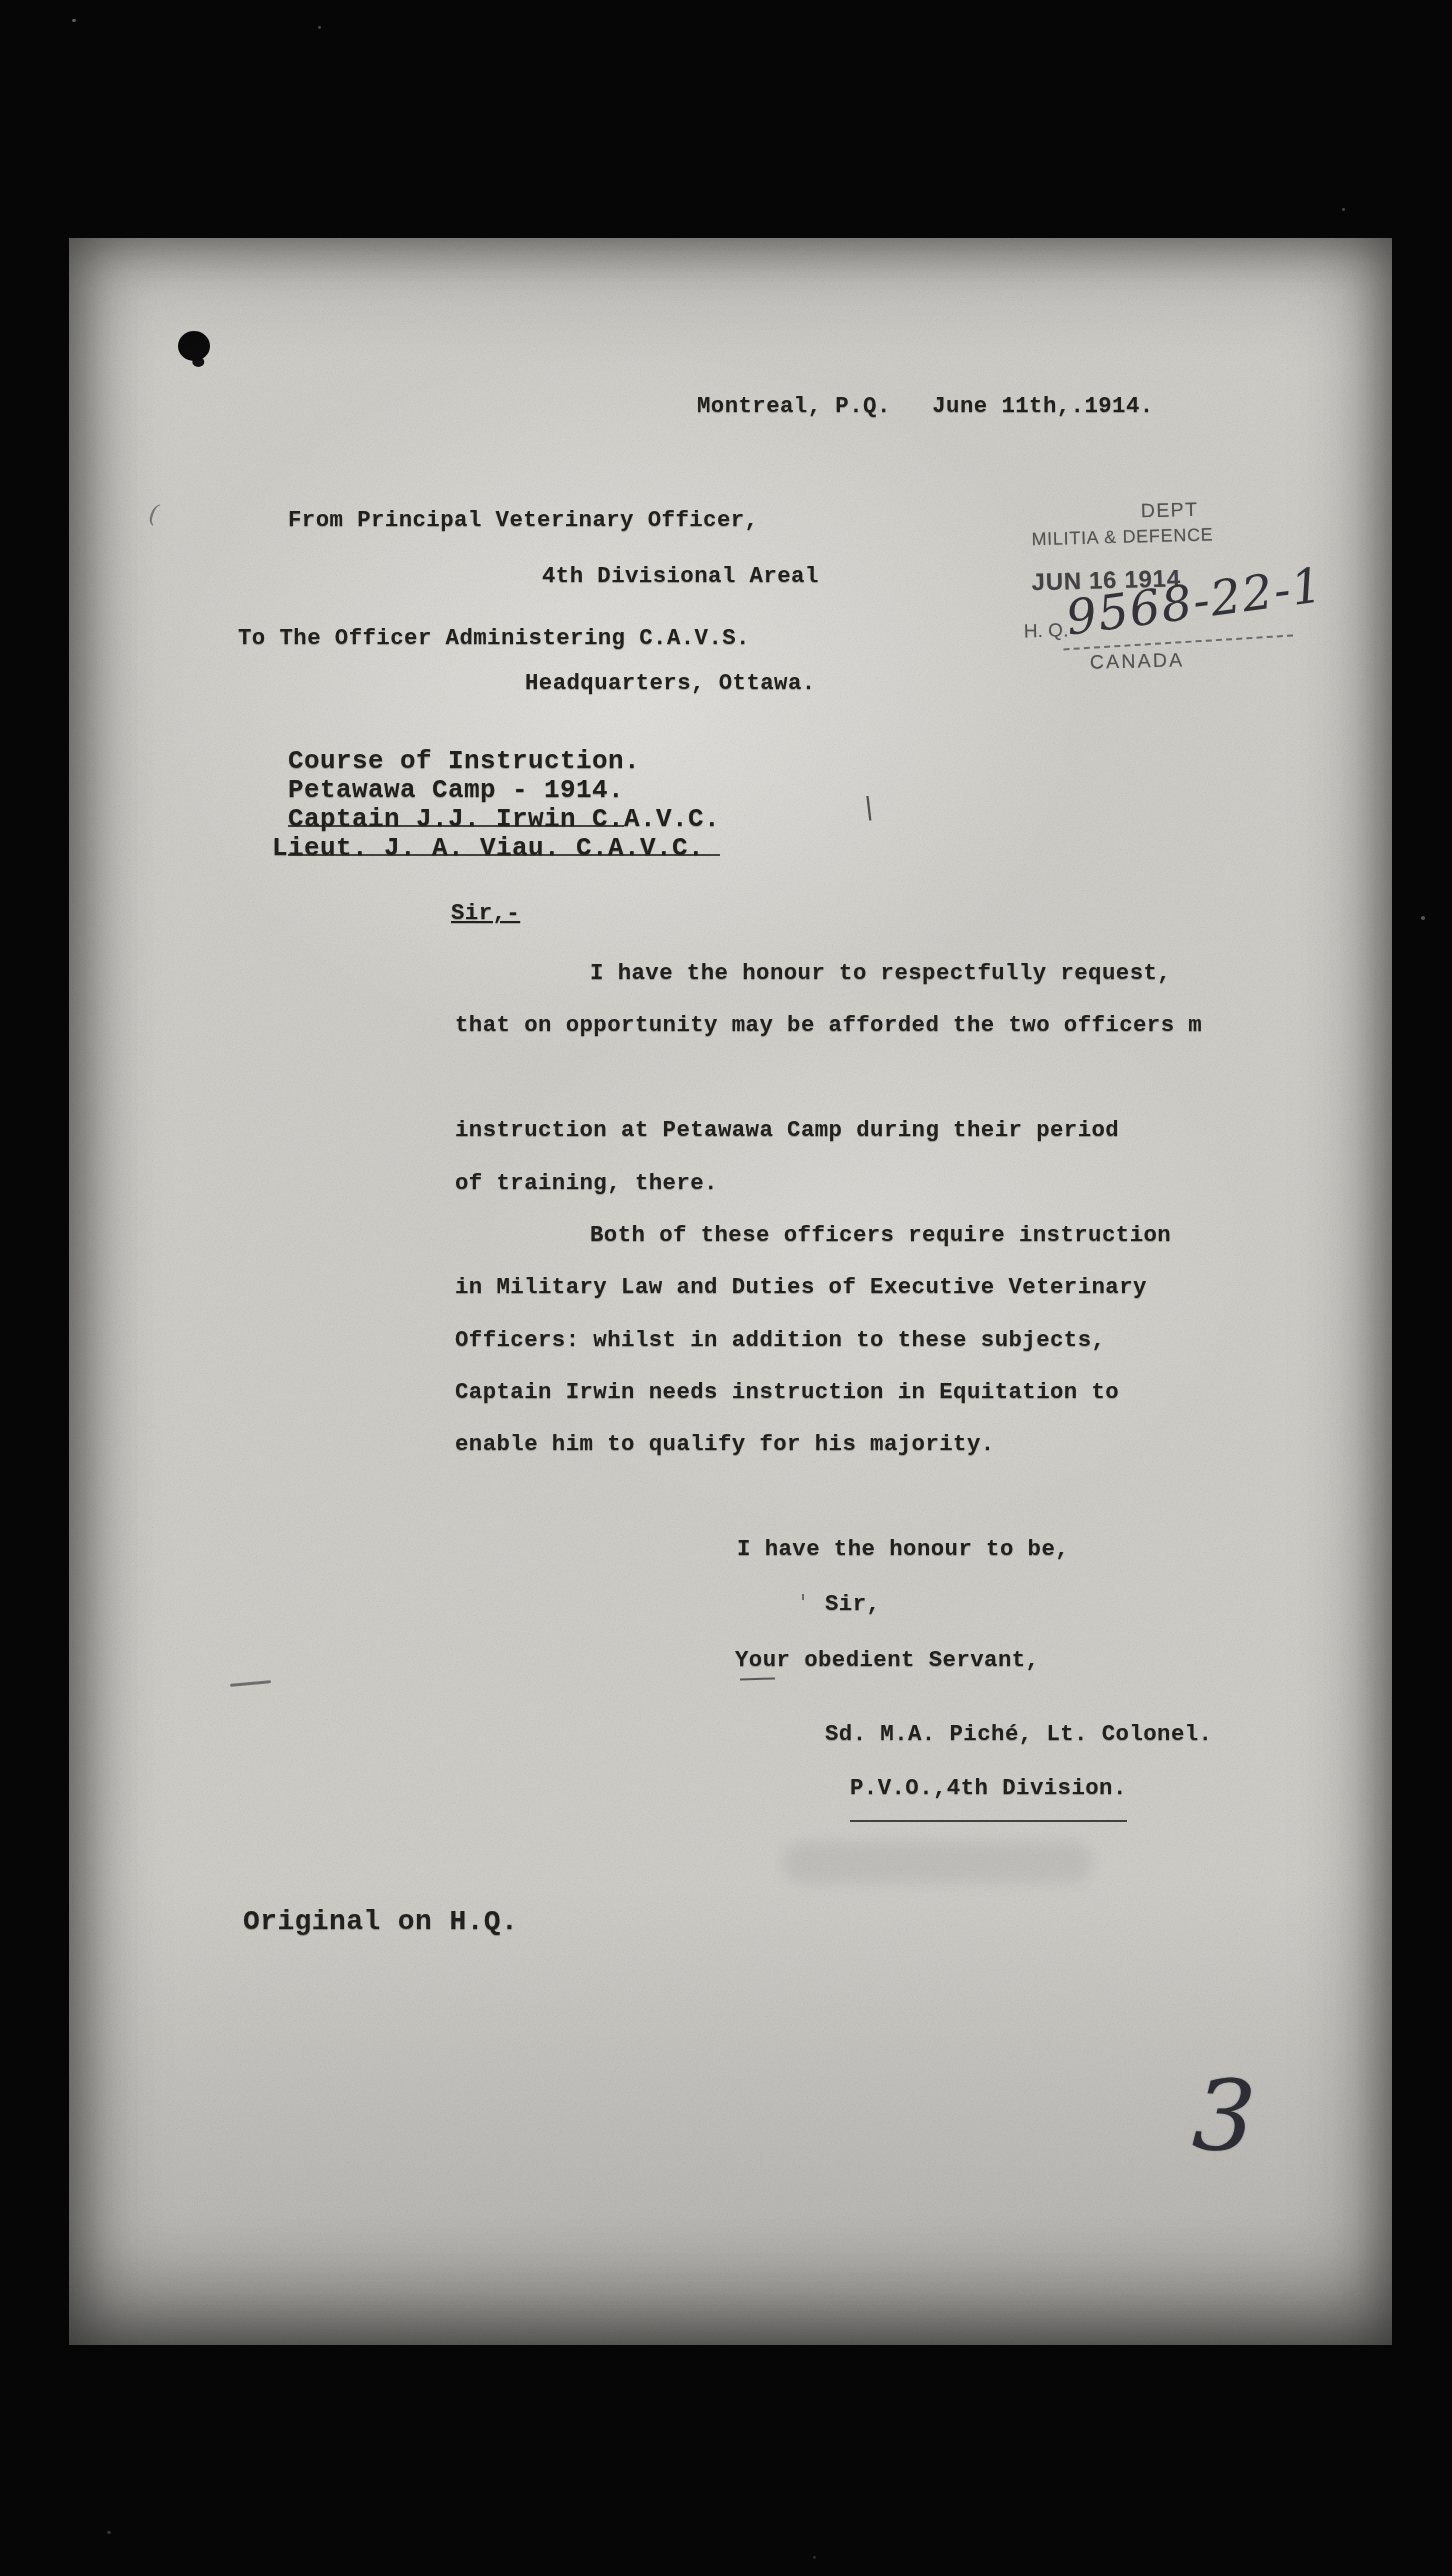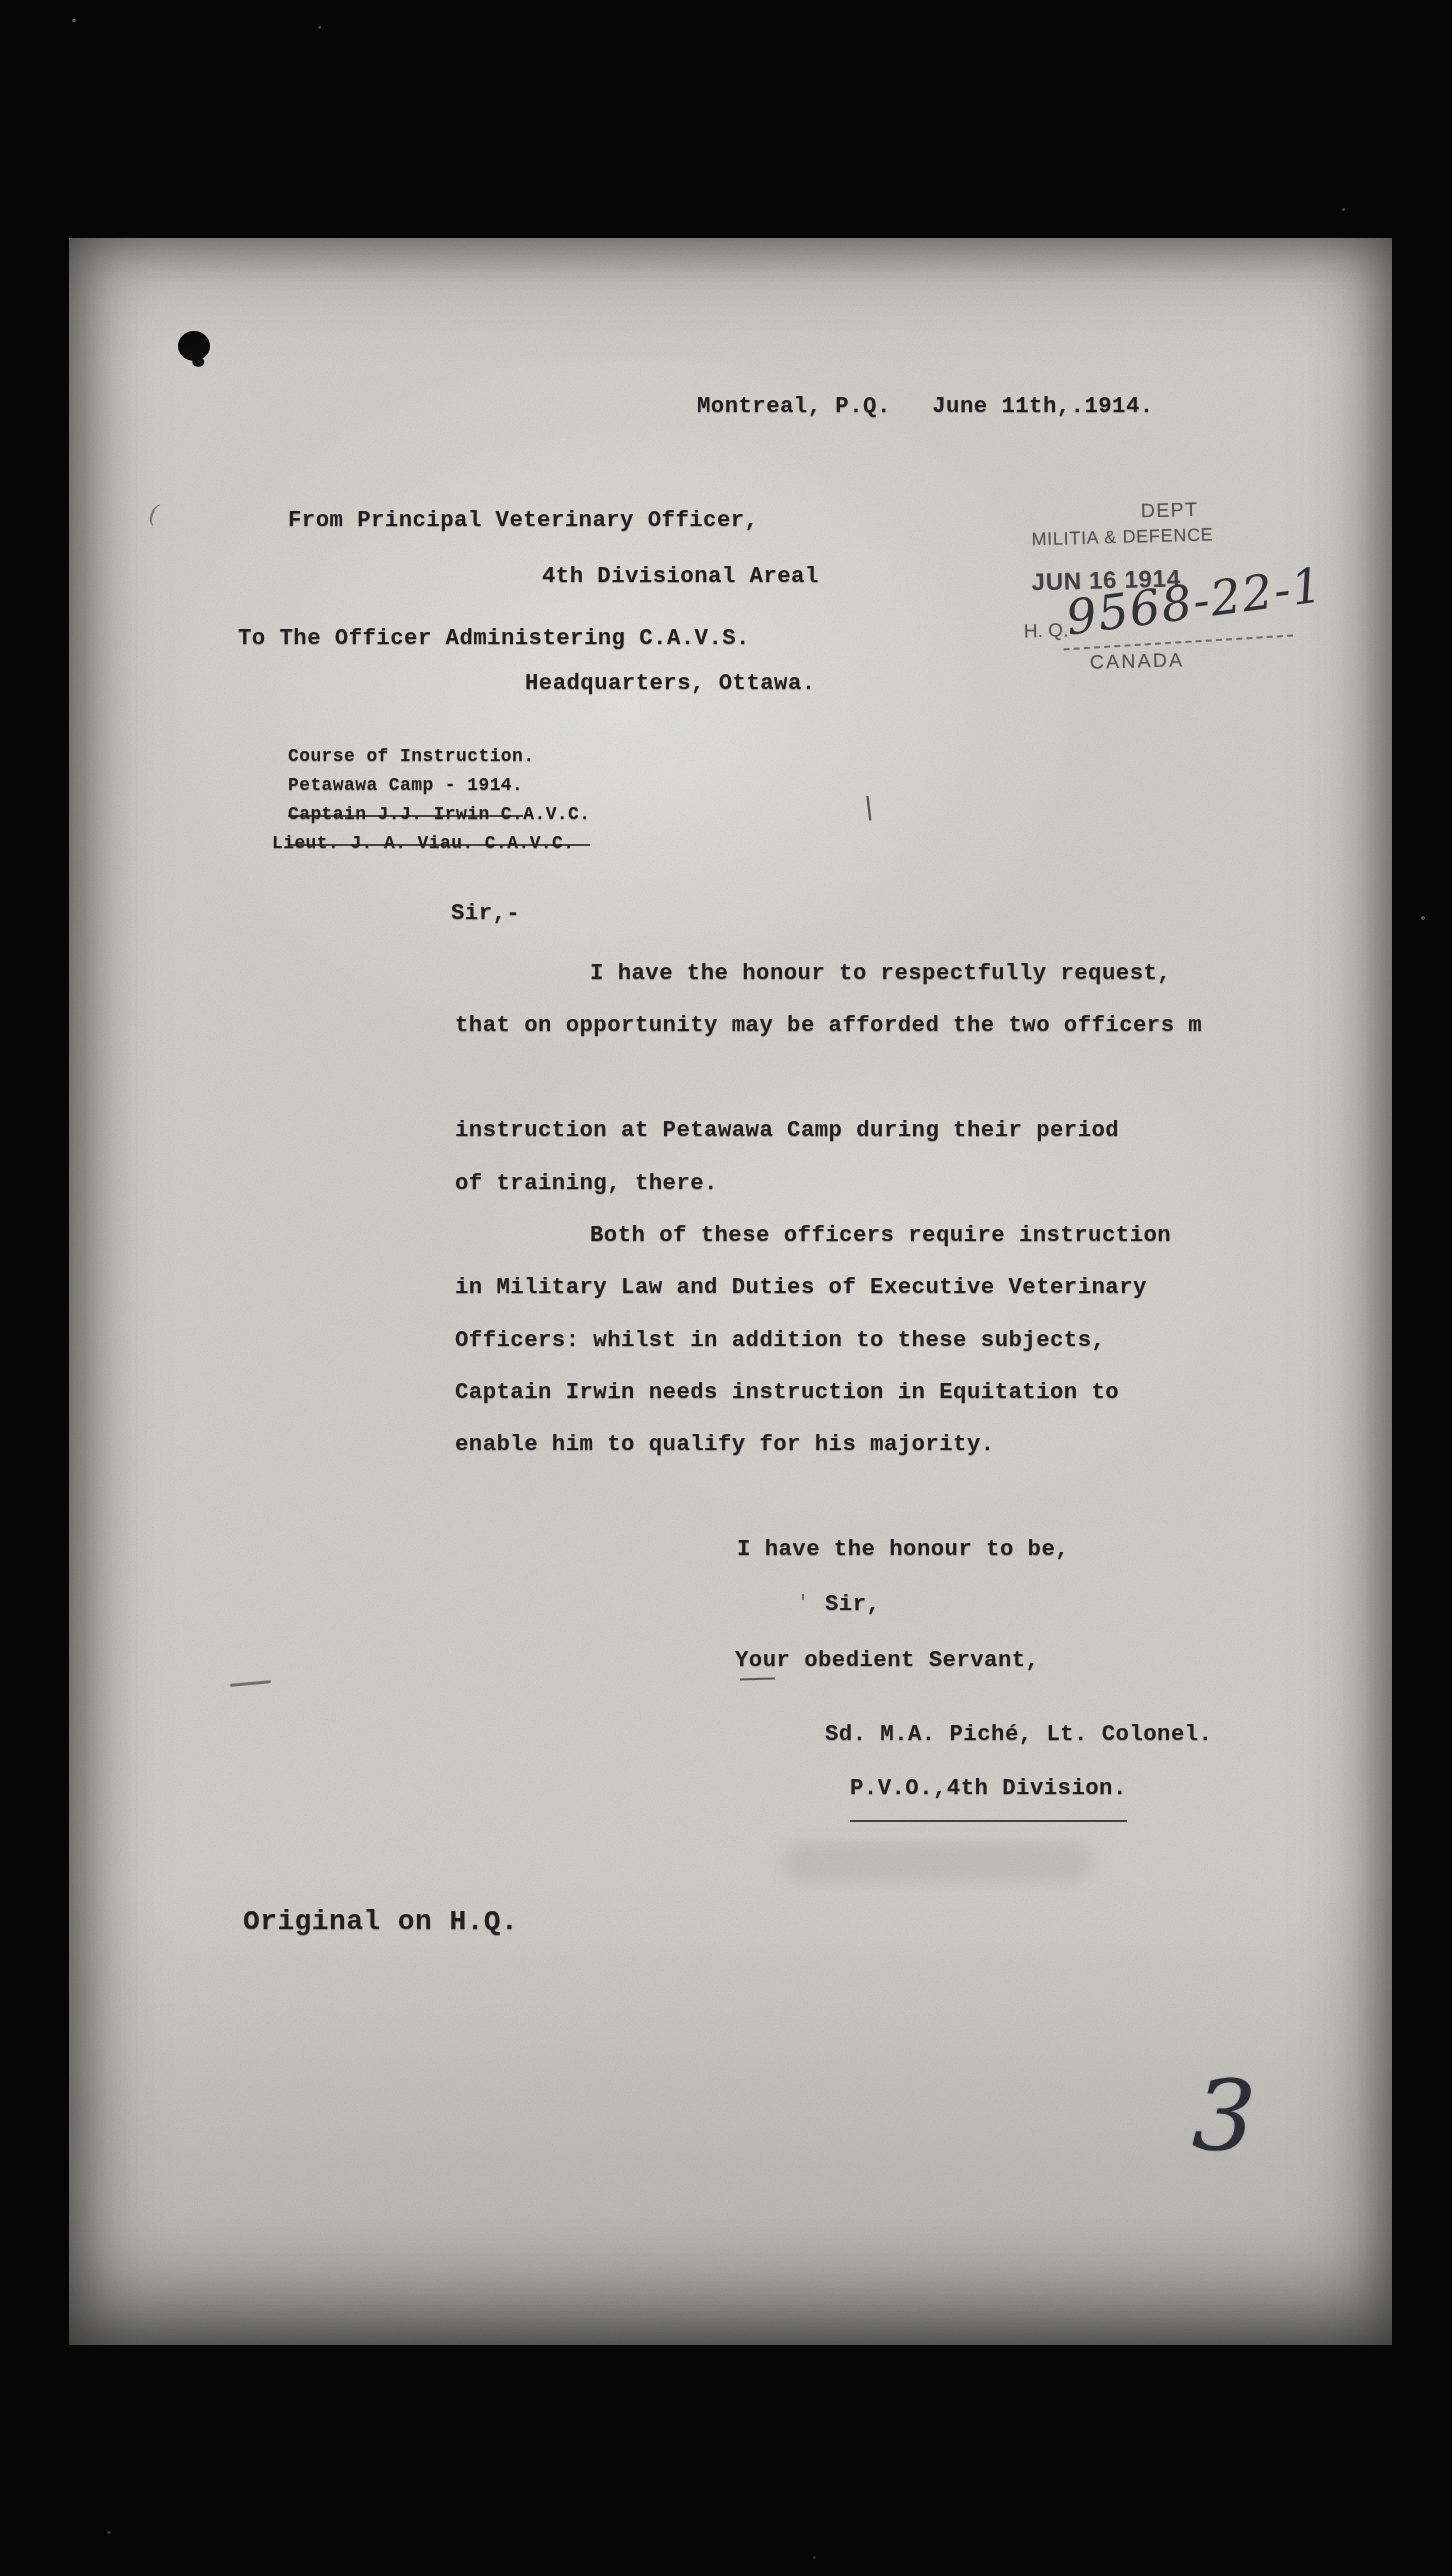--- a/index.html
+++ b/index.html
@@ -21,21 +21,21 @@
     box-shadow: inset 0 0 101px rgba(0,0,0,.28), inset 18px 0 51px rgba(0,0,0,.22),
                 inset -14.5px 0 43px rgba(0,0,0,.16), inset 0 -43px 80px rgba(0,0,0,.30),
                 inset 0 22px 43px rgba(0,0,0,.08);
   }
   .grain { position:absolute; inset:0; width:100%; height:100%; opacity:.20; mix-blend-mode:multiply; pointer-events:none; }
   .tw {
     position:absolute; font:700 22.4px/1.25 "Liberation Mono","DejaVu Sans Mono",monospace;
     color:#222120; white-space:pre; text-shadow:0 0.7px 0.7px rgba(40,40,40,.35);
     letter-spacing:0.4px;
   }
-  .tw-sm { font-size:18px; }
+  .tw-sm { font-size:26px; }
   .u { border-bottom:2.2px solid rgba(30,30,30,.80); padding-bottom:18px; }
   .stamp-box { position:absolute; left:944px; top:254px; width:362px; height:203px; transform:rotate(-1.5deg); }
   .stamp-text {
     position:absolute; font-family:"Liberation Sans","DejaVu Sans",sans-serif;
     color:rgba(58,58,62,.72); text-shadow:0 0 0.7px rgba(70,70,74,.45); white-space:pre;
   }
   .hand { position:absolute; font-family:"DejaVu Serif","Liberation Serif",serif; font-style:italic; white-space:pre; }
   .mark { position:absolute; pointer-events:none; }
   .ink-blot {
     position:absolute; left:109px; top:93px; width:32px; height:30px; border-radius:50%;
@@ -78,21 +78,21 @@
       <div class="stamp-text" style="left:75px;top:156px;font-size:19.5px;letter-spacing:2.2px;">CANADA</div>
     </div>
 
     <div class="tw tw-sm" style="left:219px;top:507px;">Course of Instruction.</div>
     <div class="tw tw-sm u" style="left:219px;top:536px;">Petawawa Camp - 1914.</div>
     <div class="tw tw-sm u" style="left:219px;top:565px;">Captain J.J. Irwin C.A.V.C.</div>
     <div class="tw tw-sm" style="left:203px;top:594px;">Lieut. J. A. Viau. C.A.V.C.</div>
     <div class="hand" style="left:795px;top:553px;font-size:29px;color:rgba(40,40,40,.75);">\</div>
     <div class="hand" style="left:80px;top:261px;font-size:24.6px;color:rgba(40,40,40,.5);transform:rotate(8deg);">(</div>
 
-    <div class="tw" style="left:382px;top:661px;">Sir,-</div>
+    <div class="tw" style="left:382px;top:661px;text-decoration:underline;">Sir,-</div>
 
     <div class="tw" style="left:521px;top:721px;">I have the honour to respectfully request,</div>
     <div class="tw" style="left:386px;top:773px;">that on opportunity may be afforded the two officers m</div>
     <div class="tw" style="left:386px;top:878px;">instruction at Petawawa Camp during their period</div>
     <div class="tw" style="left:386px;top:931px;">of training, there.</div>
     <div class="tw" style="left:521px;top:983px;">Both of these officers require instruction</div>
     <div class="tw" style="left:386px;top:1088px;">Officers: whilst in addition to these subjects,</div>
     <div class="tw" style="left:386px;top:1035px;">in Military Law and Duties of Executive Veterinary</div>
     <div class="tw" style="left:386px;top:1140px;">Captain Irwin needs instruction in Equitation to</div>
     <div class="tw" style="left:386px;top:1192px;">enable him to qualify for his majority.</div>

